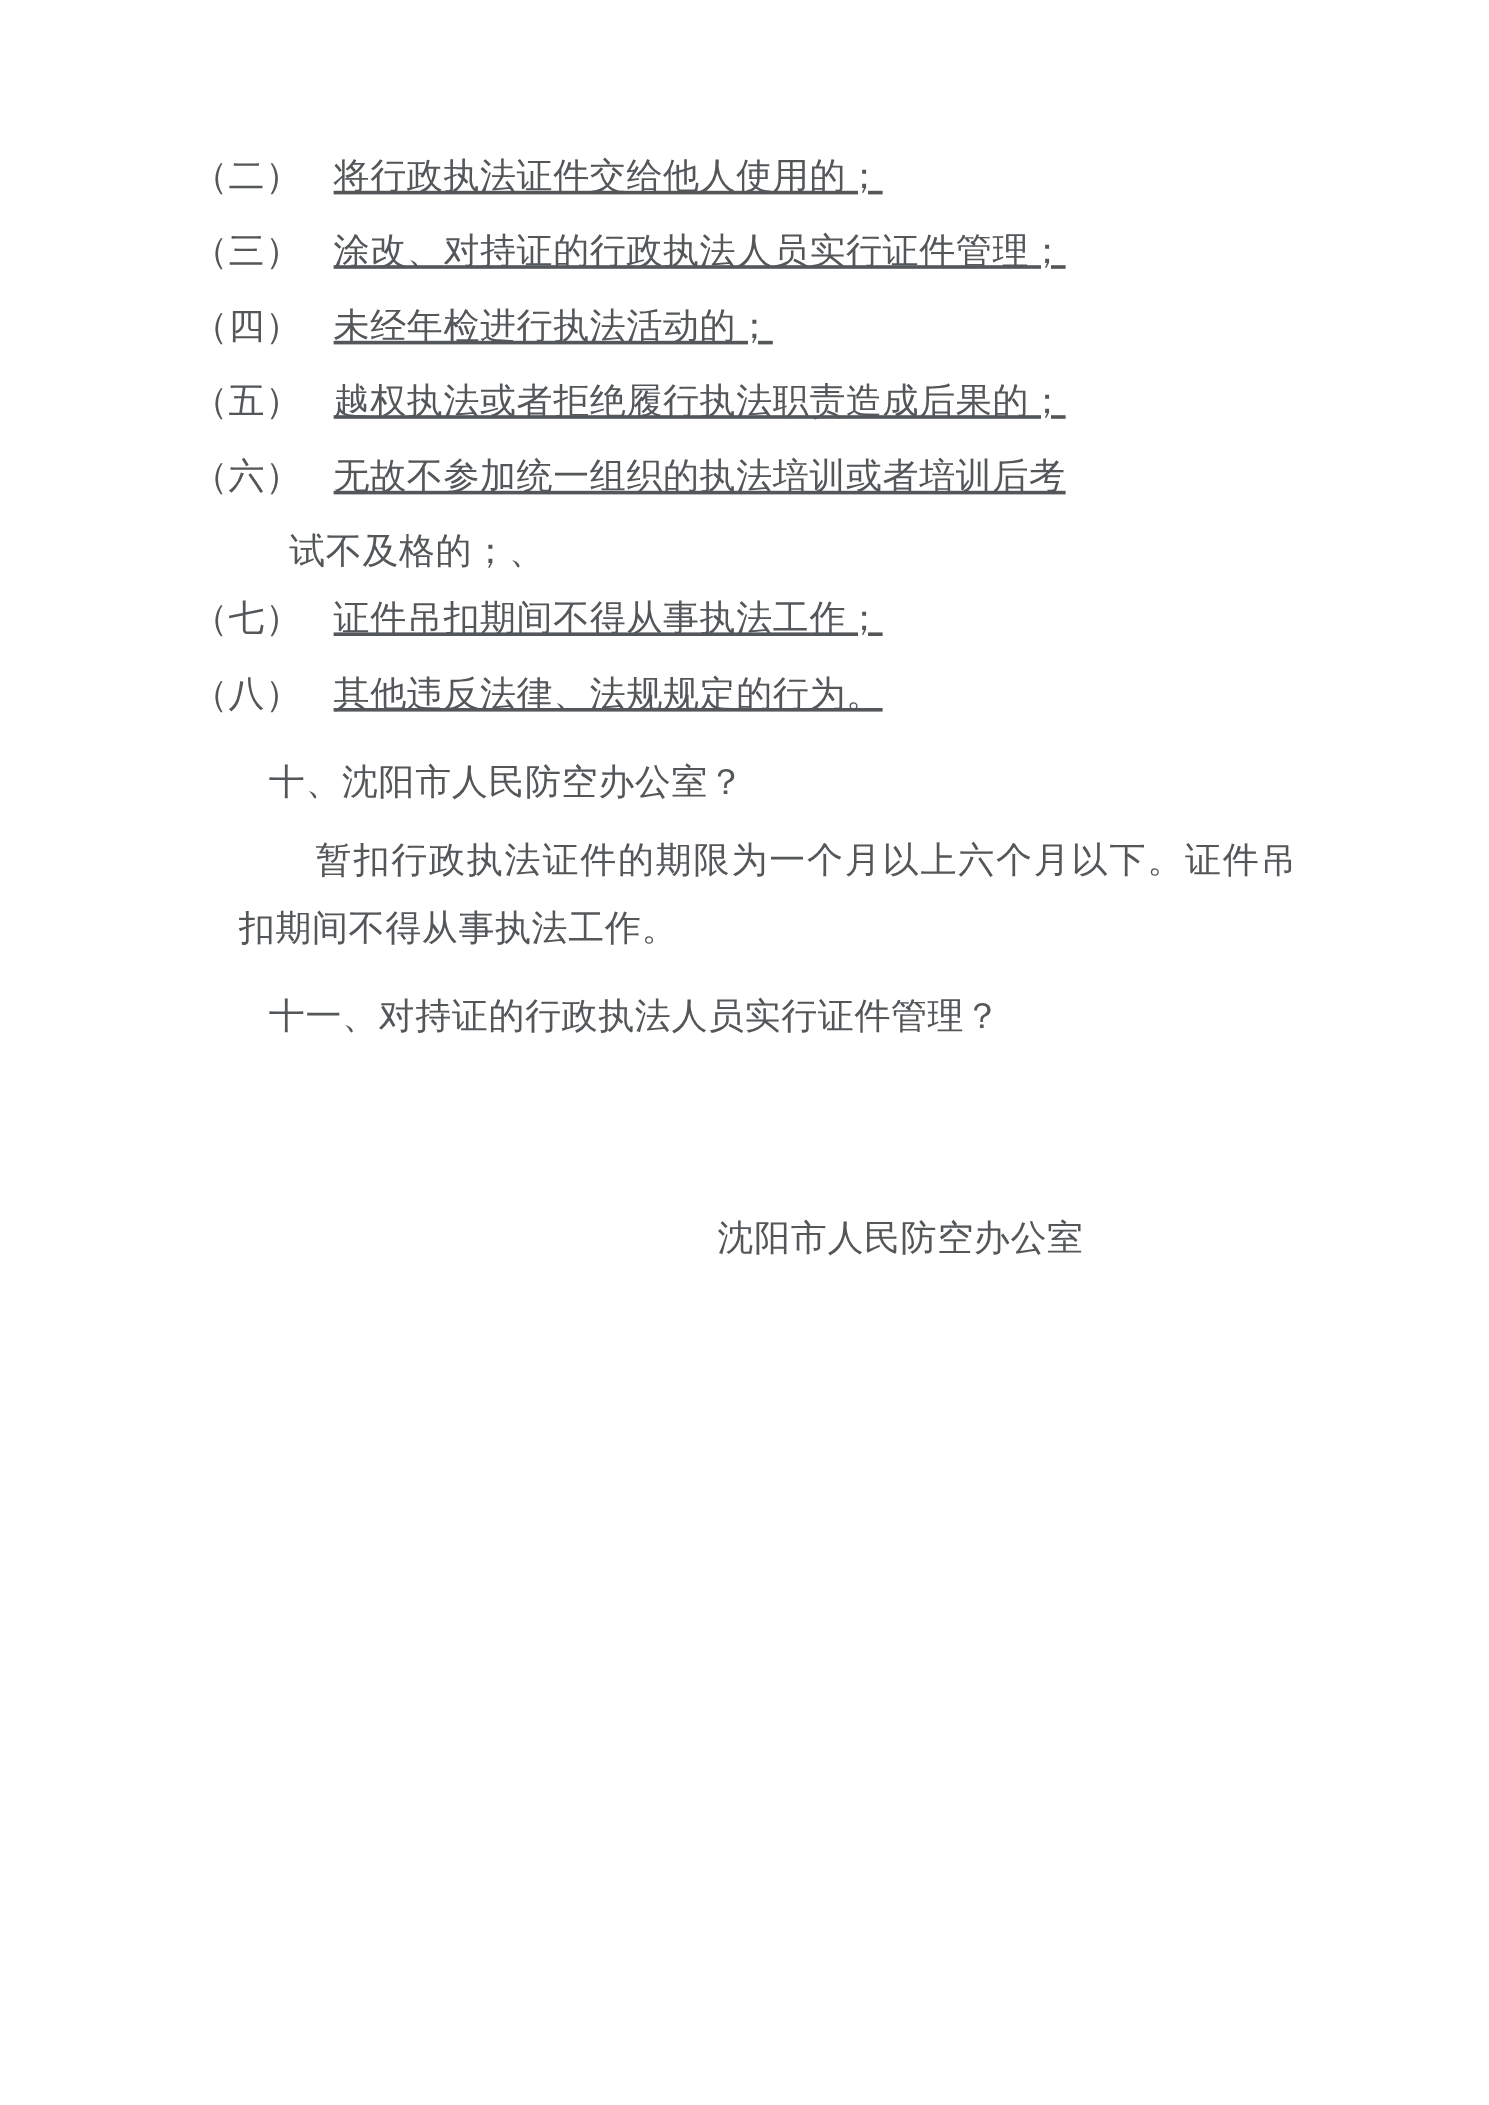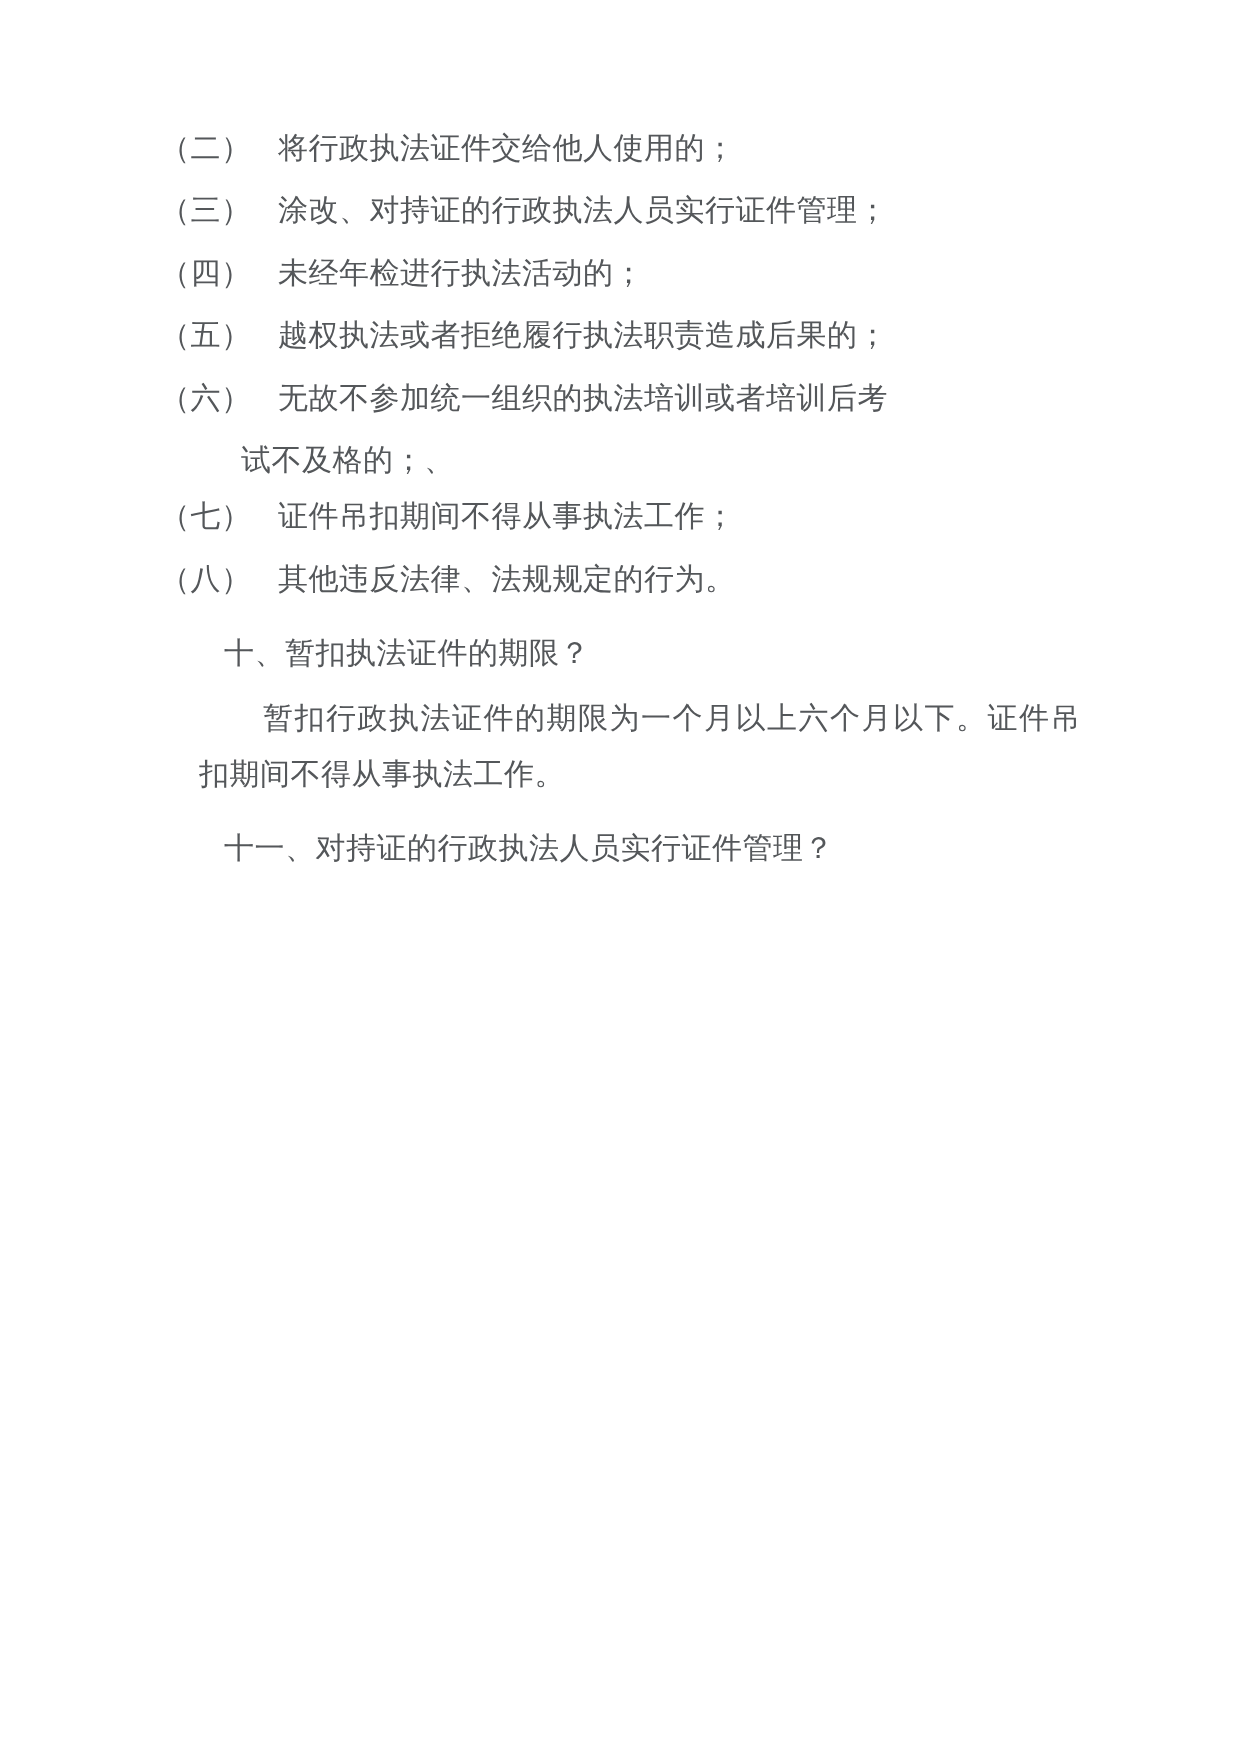--- a/index.html
+++ b/index.html
@@ -35,20 +35,21 @@
     white-space: nowrap;
   }
   .list-marker {
     flex: 0 0 auto;
     width: 118px;
     text-align: left;
   }
   .list-text {
     flex: 1 1 auto;
     white-space: normal;
+    text-decoration: underline;
   }
   .list-text-cont {
     margin-left: 81px;
     white-space: normal;
   }
   .para-question {
     margin-top: 18px;
     margin-bottom: 8px;
     text-indent: 64px;
   }
@@ -110,24 +111,25 @@
     <div class="list-item">
       <span class="list-marker">（七）</span>
       <span class="list-text">证件吊扣期间不得从事执法工作；</span>
     </div>
 
     <div class="list-item">
       <span class="list-marker">（八）</span>
       <span class="list-text">其他违反法律、法规规定的行为。</span>
     </div>
 
-    <div class="para-question">十、暂扣执法证件的期限？</div>
+    <div class="para-question">十、沈阳市人民防空办公室？</div>
     <div class="para">暂扣行政执法证件的期限为一个月以上六个月以下。证件吊扣期间不得从事执法工作。</div>
 
     <div class="para-question">十一、对持证的行政执法人员实行证件管理？</div>
 
     <div class="spacer-big"></div>
 
     <div class="sign-block">
+      <div>沈阳市人民防空办公室</div>
     </div>
 
   </div>
 </div>
 
 </body></html>

